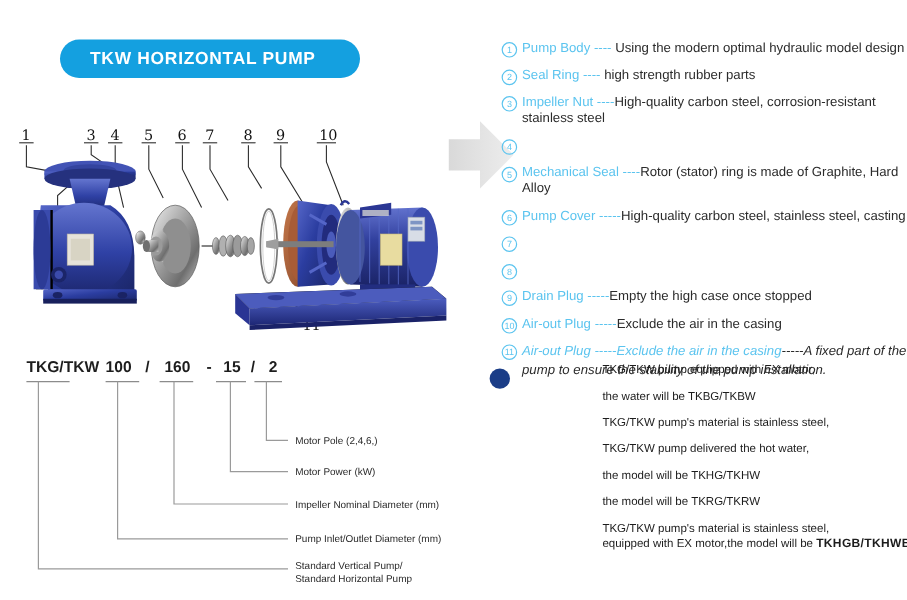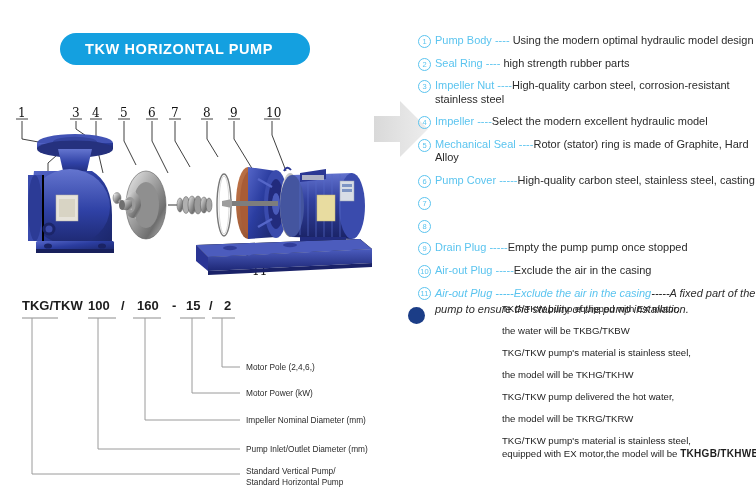--- a/index.html
+++ b/index.html
@@ -12,21 +12,21 @@
     height: 500px;
     position: relative;
     overflow: hidden;
     font-family: "Liberation Sans", sans-serif;
     color: #222;
   }
 
   
   #title-pill {
     position: absolute;
-    left: 60px;
+    left: 50px;
     top: 33px;
     width: 250px;
     height: 32px;
     background: #14a0e0;
     border-radius: 16px;
     display: flex;
     align-items: center;
     padding-left: 25px;
     box-sizing: border-box;
   }
@@ -382,21 +382,20 @@
     <div class="legend-body"><span class="legend-part">Seal Ring</span><span class="legend-part"> ---- </span><span class="legend-desc">high strength rubber parts</span></div>
   </div>
 
   <div class="legend-row">
     <div class="legend-num">3</div>
     <div class="legend-body"><span class="legend-part">Impeller Nut</span><span class="legend-part"> ----</span><span class="legend-desc">High-quality carbon steel, corrosion-resistant stainless steel</span></div>
   </div>
 
   <div class="legend-row">
     <div class="legend-num">4</div>
-    <div class="legend-body"><span class="legend-part">Impeller</span><span class="legend-part"> ----</span><span class="legend-desc">Select the modern excellent hydraulic model</span></div>
   </div>
 
   <div class="legend-row">
     <div class="legend-num">5</div>
     <div class="legend-body"><span class="legend-part">Mechanical Seal</span><span class="legend-part"> ----</span><span class="legend-desc">Rotor (stator) ring is made of Graphite, Hard Alloy</span></div>
   </div>
 
   <div class="legend-row">
     <div class="legend-num">6</div>
     <div class="legend-body"><span class="legend-part">Pump Cover</span><span class="legend-part"> -----</span><span class="legend-desc">High-quality carbon steel, stainless steel, casting</span></div>
@@ -405,21 +404,21 @@
   <div class="legend-row">
     <div class="legend-num">7</div>
   </div>
 
   <div class="legend-row">
     <div class="legend-num">8</div>
   </div>
 
   <div class="legend-row">
     <div class="legend-num">9</div>
-    <div class="legend-body"><span class="legend-part">Drain Plug</span><span class="legend-part"> -----</span><span class="legend-desc">Empty the pump pump once stopped</span></div>
+    <div class="legend-body"><span class="legend-part">Drain Plug</span><span class="legend-part"> -----</span><span class="legend-desc">Empty the high case once stopped</span></div>
   </div>
 
   <div class="legend-row">
     <div class="legend-num">10</div>
     <div class="legend-body"><span class="legend-part">Air-out Plug</span><span class="legend-part"> -----</span><span class="legend-desc">Exclude the air in the casing</span></div>
   </div>
 
   <div class="legend-row wrap">
     <div class="legend-num">11</div>
     <div class="legend-body"><span class="legend-part">Air-out Plug</span><span class="legend-part"> -----</span><span class="legend-desc cyan">Exclude the air in the casing</span><span class="legend-desc">-----</span><span class="legend-desc">A fixed part of the pump to ensure the stability of the pump installation.</span></div>
@@ -468,19 +467,19 @@
   <text class="nom-label" x="246" y="193">Standard  Horizontal Pump</text>
 </svg>
 </div>
 
 <div id="notes">
   <div id="notes-bullet"></div>
   <div id="notes-lines">
     <div class="note-line">TKG/TKW pump equipped with EX motor,</div>
     <div class="note-line">the water will be TKBG/TKBW</div>
     <div class="note-line">TKG/TKW pump's material is stainless steel,</div>
+    <div class="note-line">TKG/TKW pump delivered the hot water,</div>
     <div class="note-line">the model will be TKHG/TKHW</div>
-    <div class="note-line">TKG/TKW pump delivered the hot water,</div>
     <div class="note-line">the model will be TKRG/TKRW</div>
     <div class="note-line tight">TKG/TKW pump's material is stainless steel,</div>
     <div class="note-line"><span>equipped with EX motor,the model will be </span><span class="big">TKHGB/TKHWB</span></div>
   </div>
 </div>
 
 </body></html>

